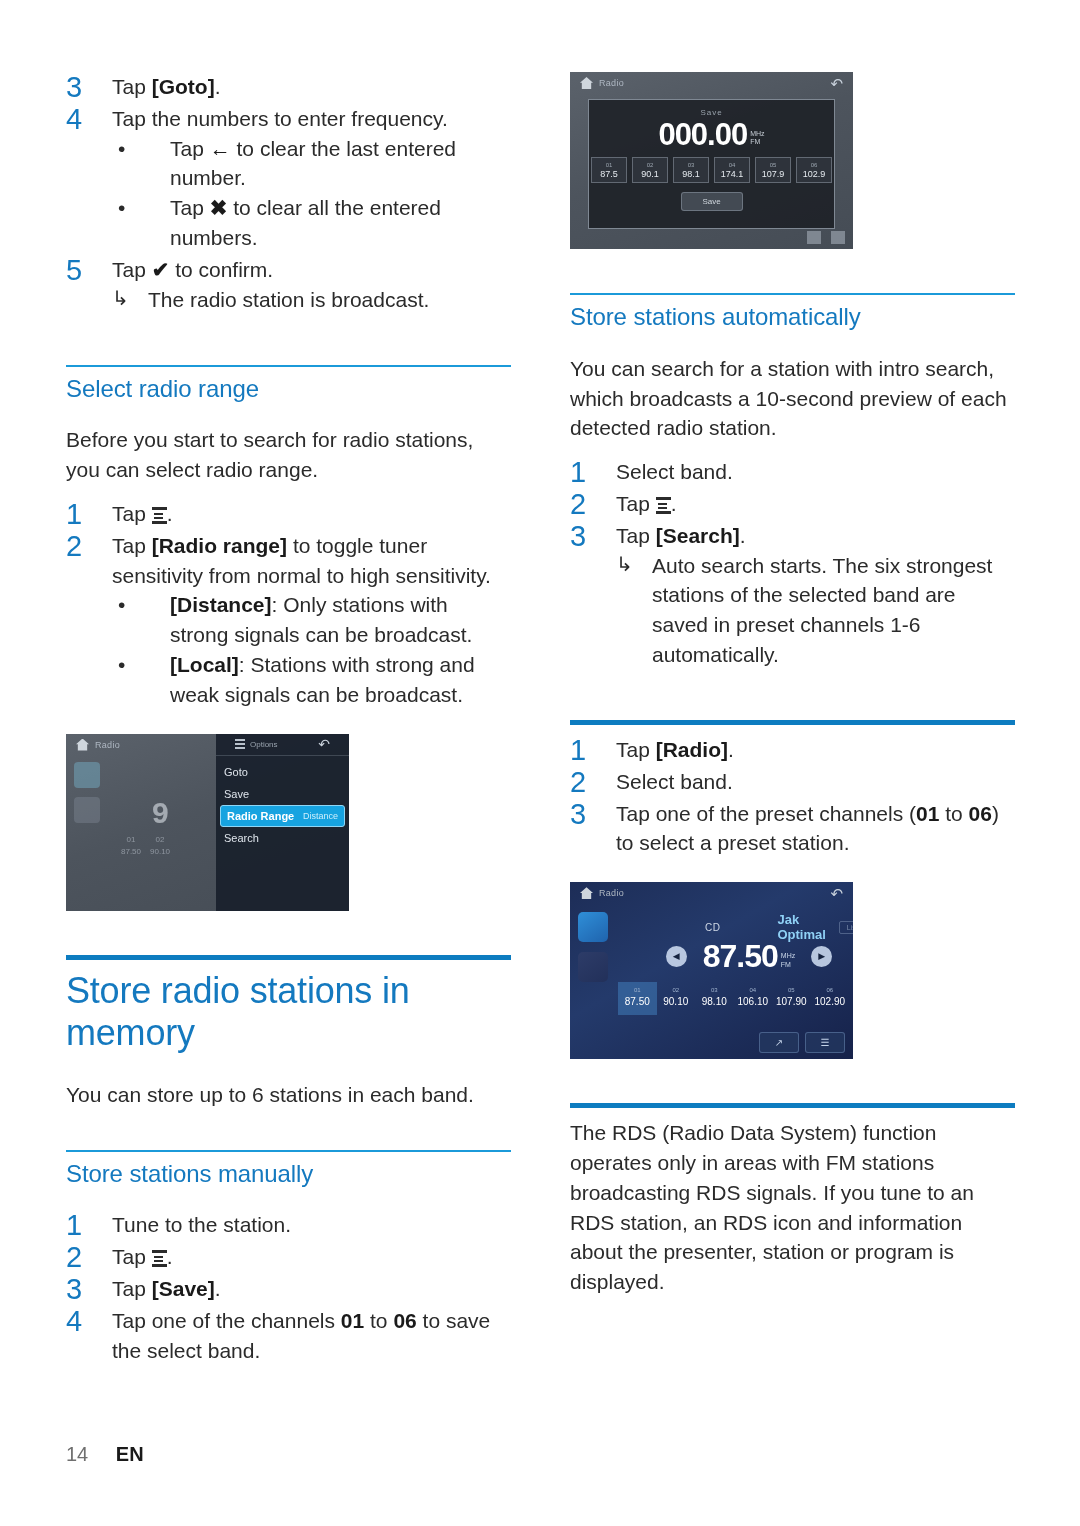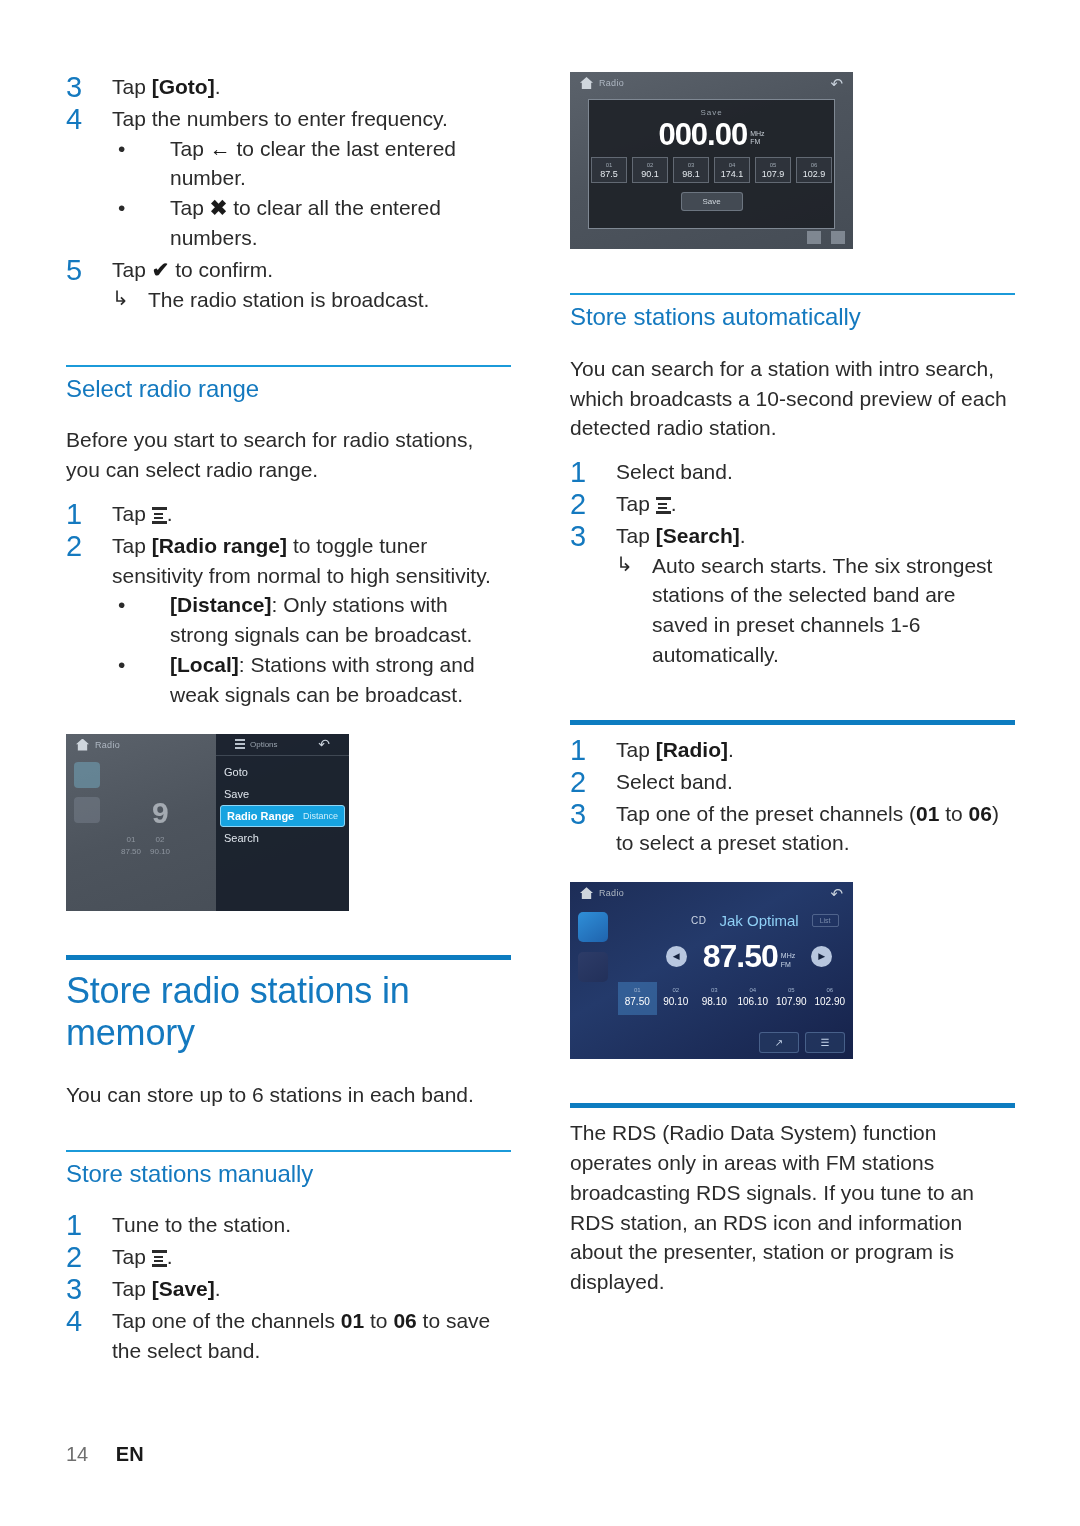--- a/index.html
+++ b/index.html
@@ -383,26 +383,26 @@
   }
   .shot-radio .sideicons .si {
     width: 30px; height: 30px; border-radius: 5px;
     background: linear-gradient(145deg,#2f8fd8,#1f63ad);
   }
   .shot-radio .sideicons .si.dim {
     background: linear-gradient(145deg,#2d3c68,#22305a);
   }
   .shot-radio .meta {
     position: absolute;
-    left: 121px; top: 30px;
+    left: 135px; top: 30px;
     display: flex; align-items: center; gap: 13px;
     font-size: 10px;
   }
   .shot-radio .meta .cd { color: #cfd8e6; letter-spacing: .5px; }
-  .shot-radio .meta .name { color: #8fd0f5; font-weight: normal; font-size: 15px; }
+  .shot-radio .meta .name { color: #8fd0f5; font-weight: bold; font-size: 13px; margin-left: 44px; }
   .shot-radio .meta .tag {
     border: 1px solid rgba(150,170,200,.4);
     color: rgba(190,205,225,.55);
     font-size: 7px;
     padding: 2px 7px;
     border-radius: 2px;
   }
   .shot-radio .bigrow {
     position: absolute;
     left: 85px; right: 10px; top: 58px;

